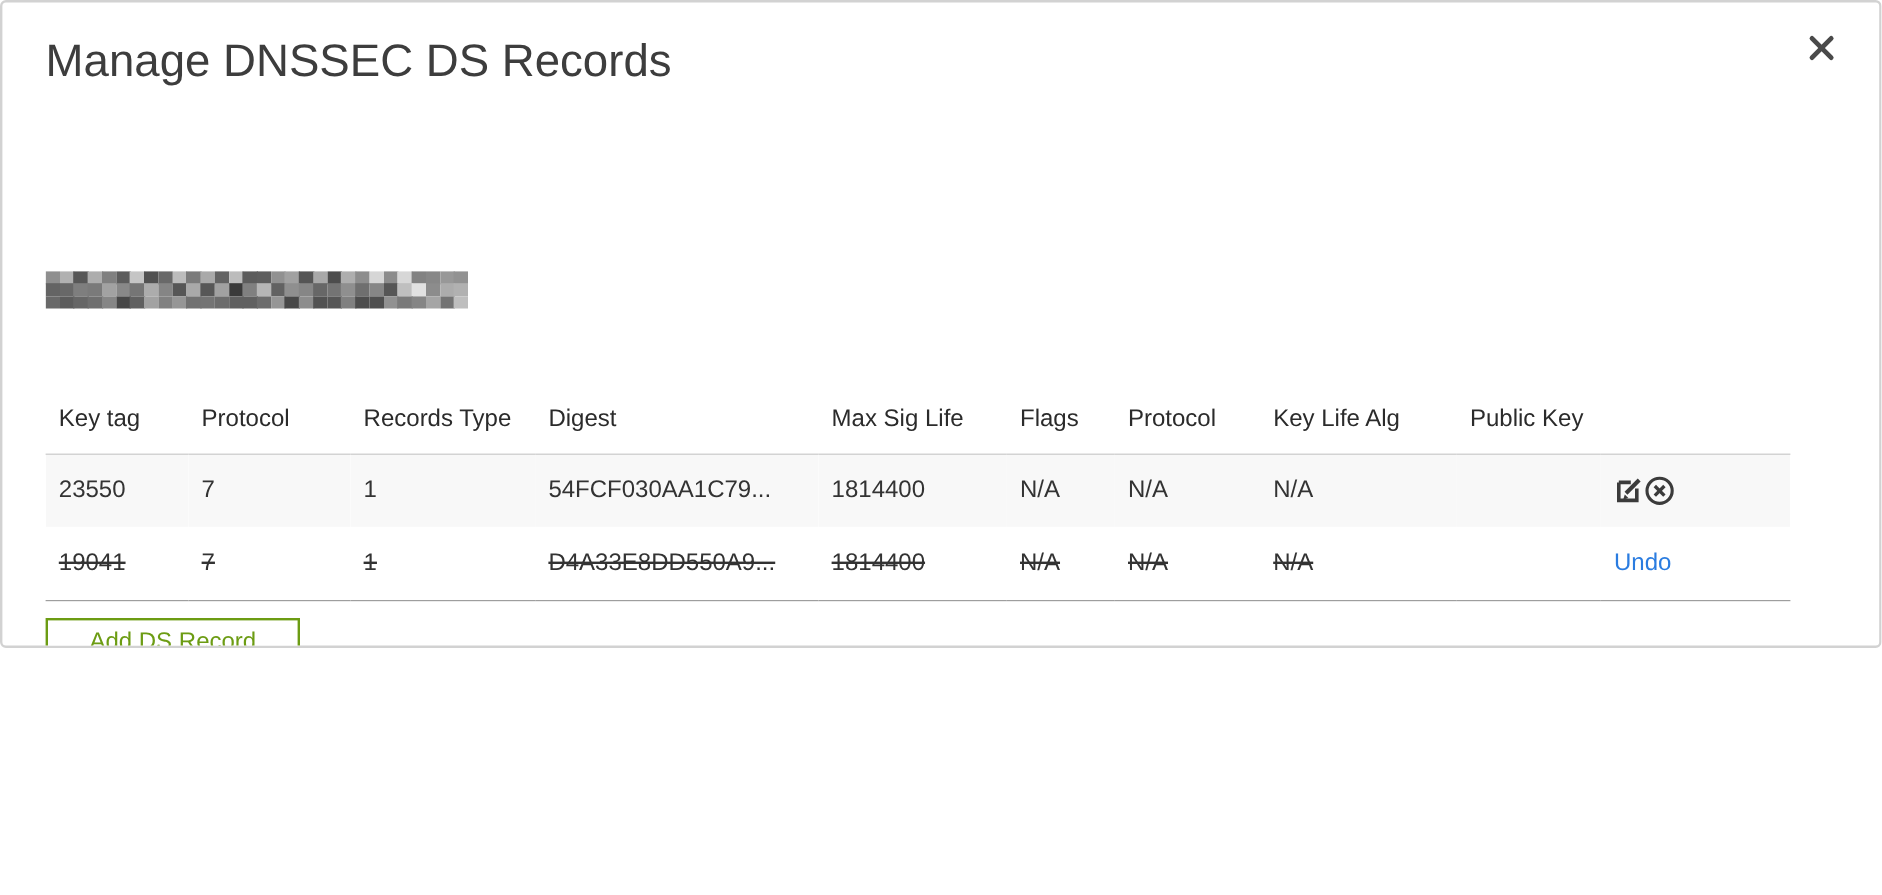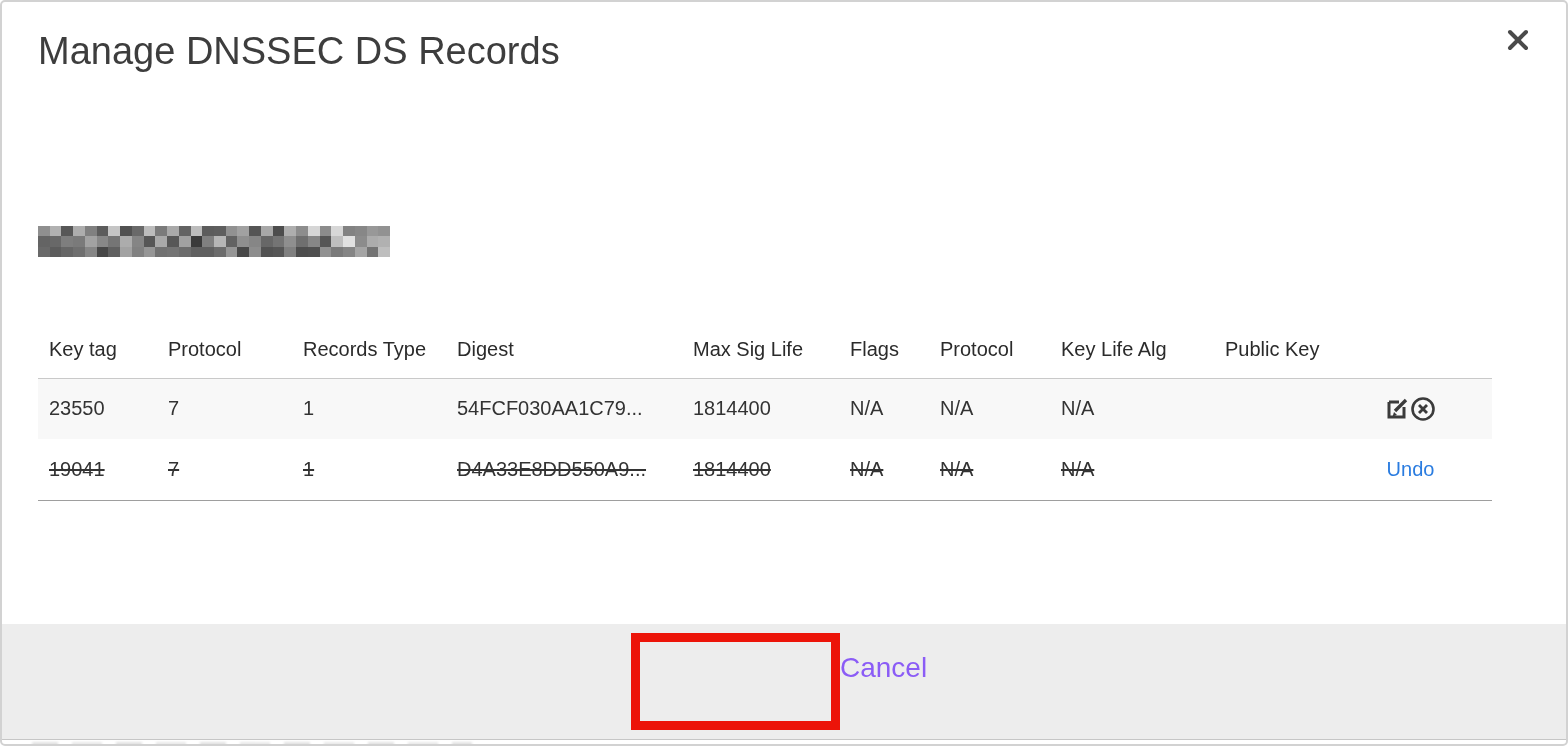--- a/index.html
+++ b/index.html
@@ -1,20 +1,20 @@
 <!DOCTYPE html>
 <html><head>
 <meta charset="utf-8">
 <style>
   * { margin:0; padding:0; box-sizing:border-box; }
   html,body { background:#fff; }
   body { font-family:"Liberation Sans","DejaVu Sans",sans-serif; color:#333; }
 
   .screen {
-    position:relative; width:1568px; height:746px;
+    position:relative; width:1568px; height:540px;
     border:2px solid #d2d2d2; border-radius:5px;
     background:#fff; overflow:hidden;
   }
 
   
   .dialog-title {
     position:absolute; left:36px; top:28px;
     font-size:38px; font-weight:400; color:#3d3d3d; letter-spacing:0px;
   }
   .close-btn {
@@ -46,21 +46,21 @@
     height:46px; padding:0 4px 10px 11px; vertical-align:middle;
     white-space:nowrap; overflow:hidden;
   }
   .ds-table td {
     height:61px; padding:0 4px 0 11px; vertical-align:middle;
     white-space:nowrap; overflow:hidden;
   }
   .ds-table tbody tr:first-child td { border-top:1px solid #c9c9c9; background:#f8f8f8; }
   .ds-table tbody tr:last-child td  { border-bottom:1px solid #9e9e9e; }
   tr.deleted td .cell-text { text-decoration:line-through; }
-  .cell-actions { text-align:center; padding-right:16px !important; }
+  .cell-actions { text-align:left; padding-right:16px !important; }
   .cell-actions svg { vertical-align:middle; }
   .icon-btn { background:none; border:none; padding:0; cursor:pointer; vertical-align:middle; }
   .undo-link {
     color:#2a7ce0; text-decoration:none; cursor:pointer; font-size:20px;
   }
 
   
   .add-ds-btn {
     position:absolute; left:36px; top:513px; width:212px; height:41px;
     background:#fff; border:2px solid #6c9c13; color:#6c9c13;
@@ -270,19 +270,20 @@
         <td><span class="cell-text">N/A</span></td>
         <td><span class="cell-text">N/A</span></td>
         <td><span class="cell-text"></span></td>
         <td class="cell-actions">
           <a class="undo-link">Undo</a>
         </td>
       </tr>
     </tbody>
   </table>
 
+  <button class="add-ds-btn">Add DS Record</button>
 
   <div class="footer-band"></div>
   <div class="annotation-rect"></div>
   <a class="cancel-link">Cancel</a>
 
   <div class="under-smudge"></div>
 </div>
 
 </body></html>

